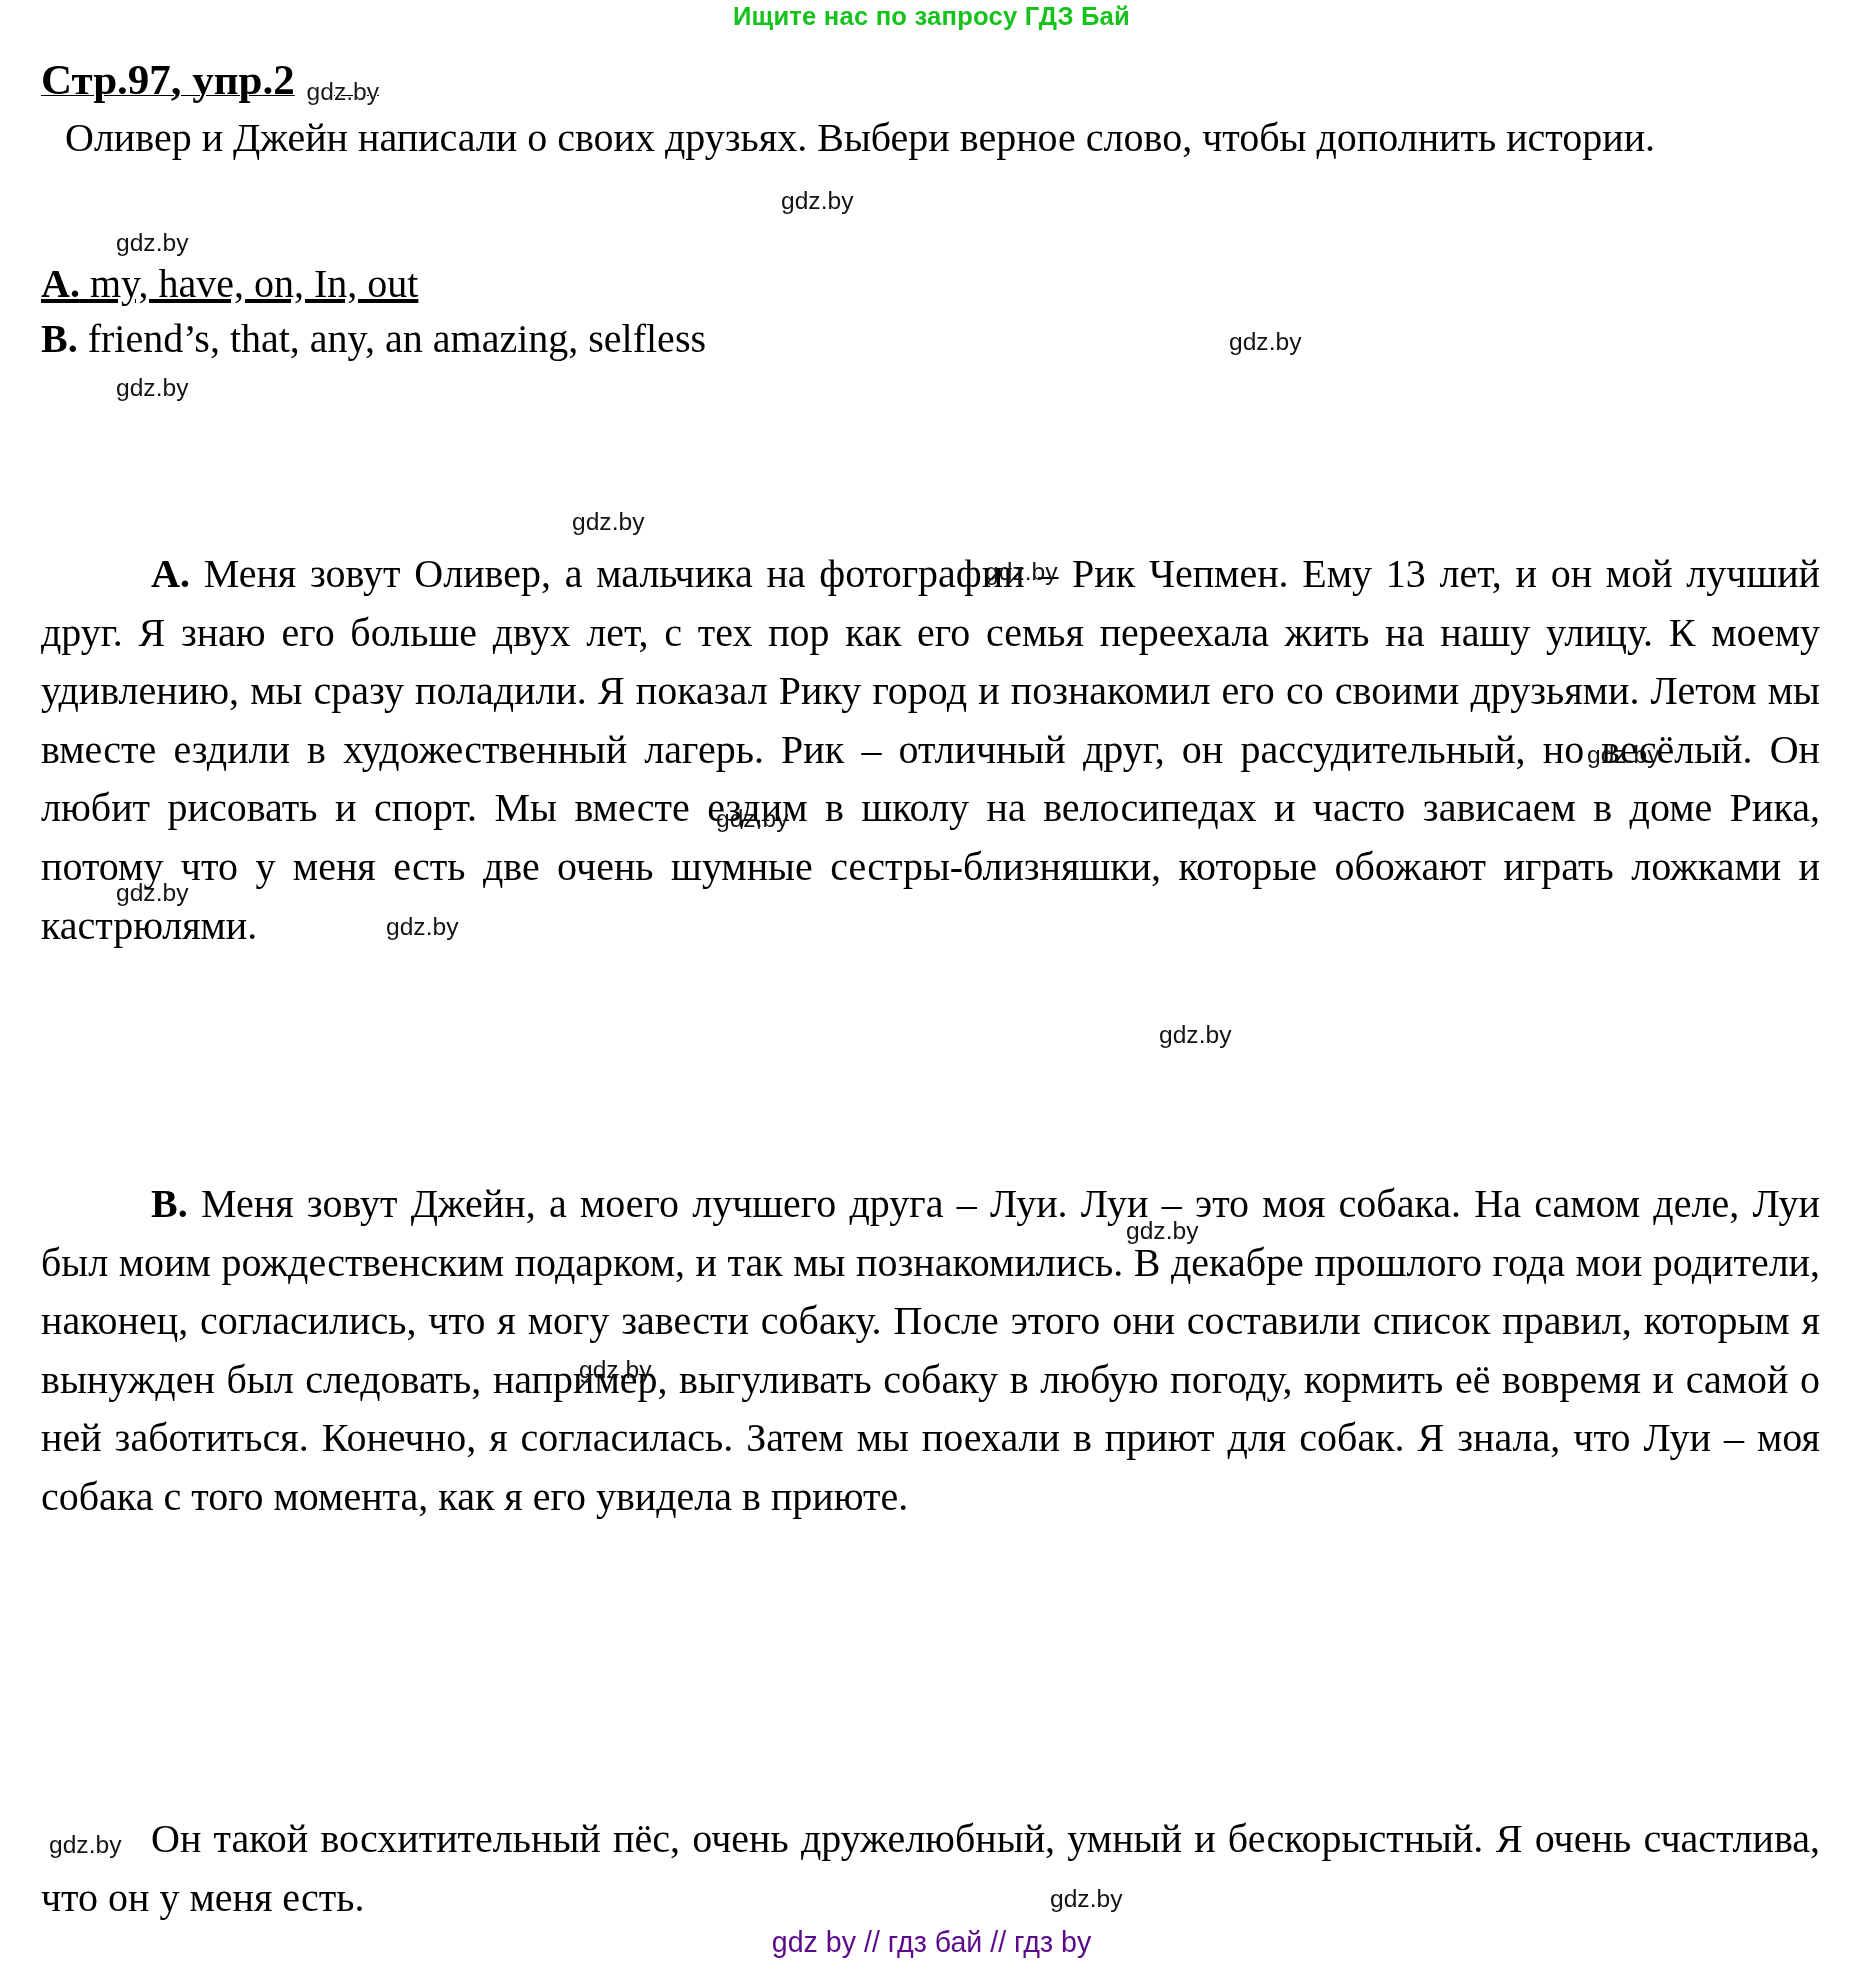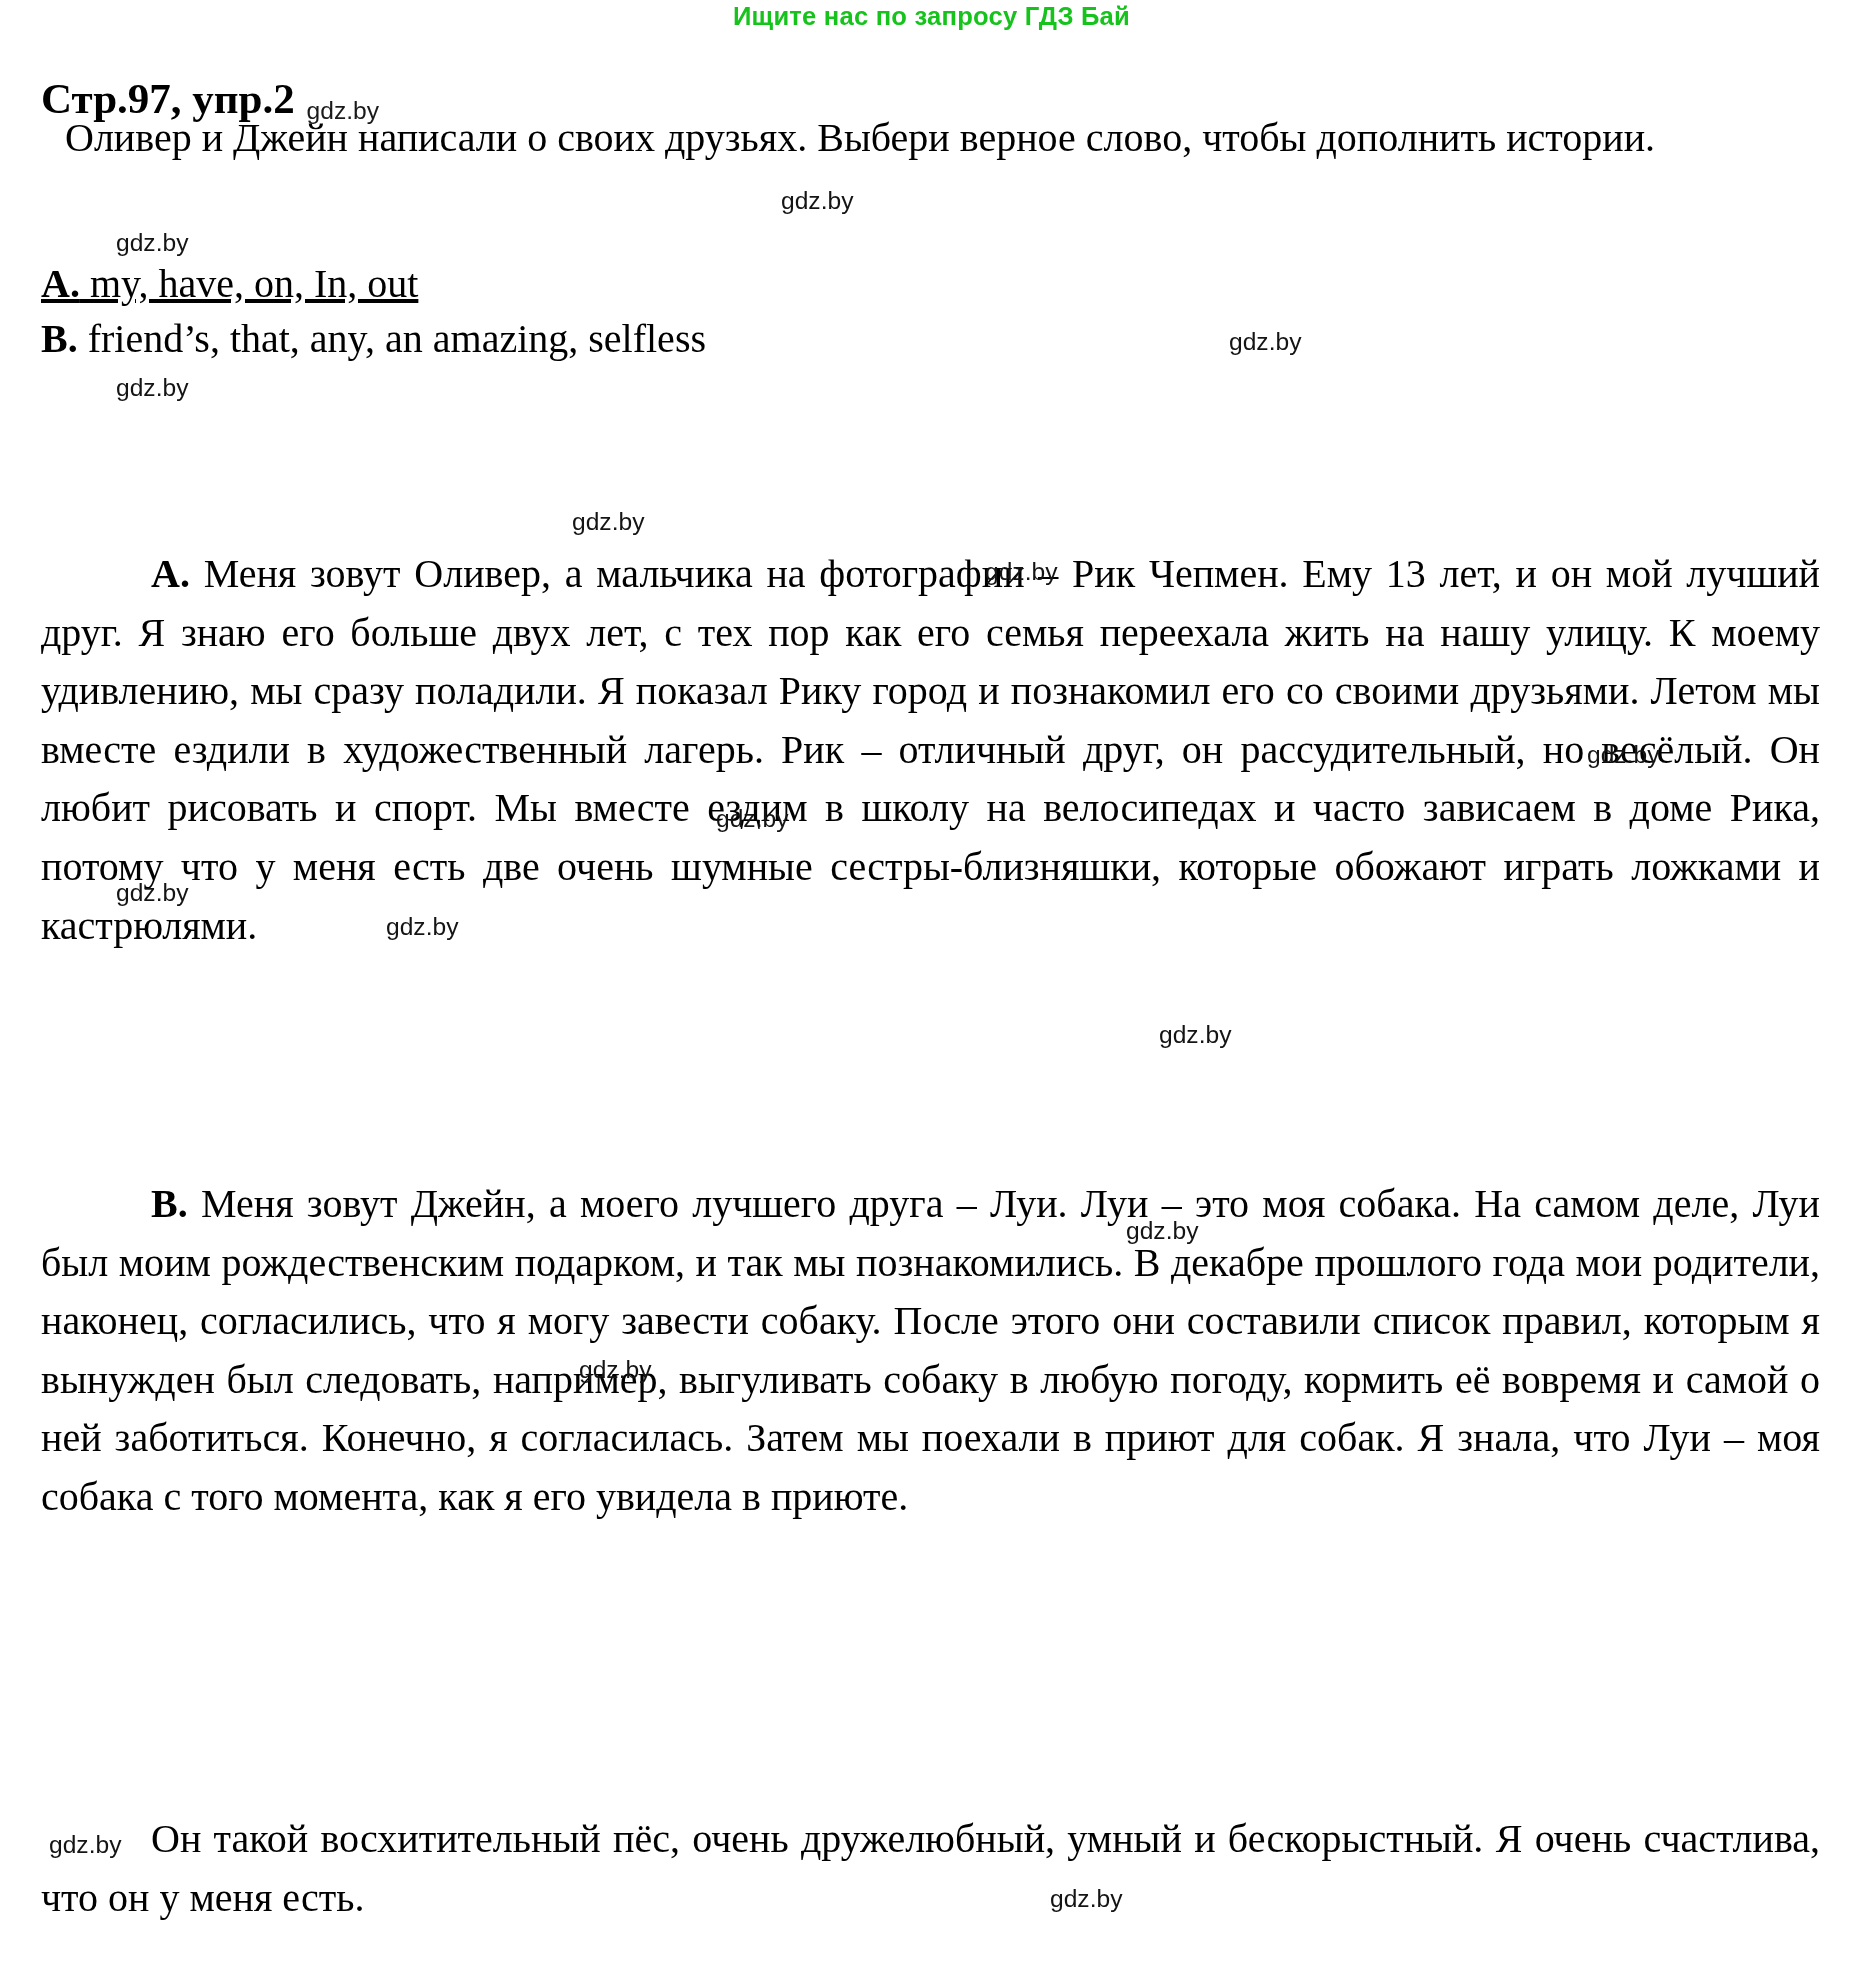--- a/index.html
+++ b/index.html
@@ -36,23 +36,24 @@
     font-weight: bold;
     font-size: 25.6px;
     letter-spacing: 0.2px;
     color: #16c21c;
     white-space: nowrap;
   }
 
   
   .heading-row {
     position: absolute;
-    top: 77px;
+    top: 58px;
     left: 41px;
     white-space: nowrap;
+    text-decoration: underline;
   }
   .heading-title {
     font-family: "Liberation Serif", "DejaVu Serif", serif;
     font-weight: bold;
     font-size: 43px;
     line-height: 1;
     color: #000;
   }
   .heading-wm {
     font-family: "Liberation Sans", "DejaVu Sans", sans-serif;
@@ -177,15 +178,16 @@
       <span class="wm" style="left: 716px; top: 805px;">gdz.by</span>
       <span class="wm" style="left: 116px; top: 879px;">gdz.by</span>
       <span class="wm" style="left: 386px; top: 913px;">gdz.by</span>
       <span class="wm" style="left: 1159px; top: 1021px;">gdz.by</span>
       <span class="wm" style="left: 1126px; top: 1217px;">gdz.by</span>
       <span class="wm" style="left: 579px; top: 1356px;">gdz.by</span>
       <span class="wm" style="left: 49px; top: 1831px;">gdz.by</span>
       <span class="wm" style="left: 1050px; top: 1885px;">gdz.by</span>
     </div>
 
+  <div class="footer">gdz by  //  гдз бай  //  гдз by</div>
 
 </div>
 
 
 </body></html>

